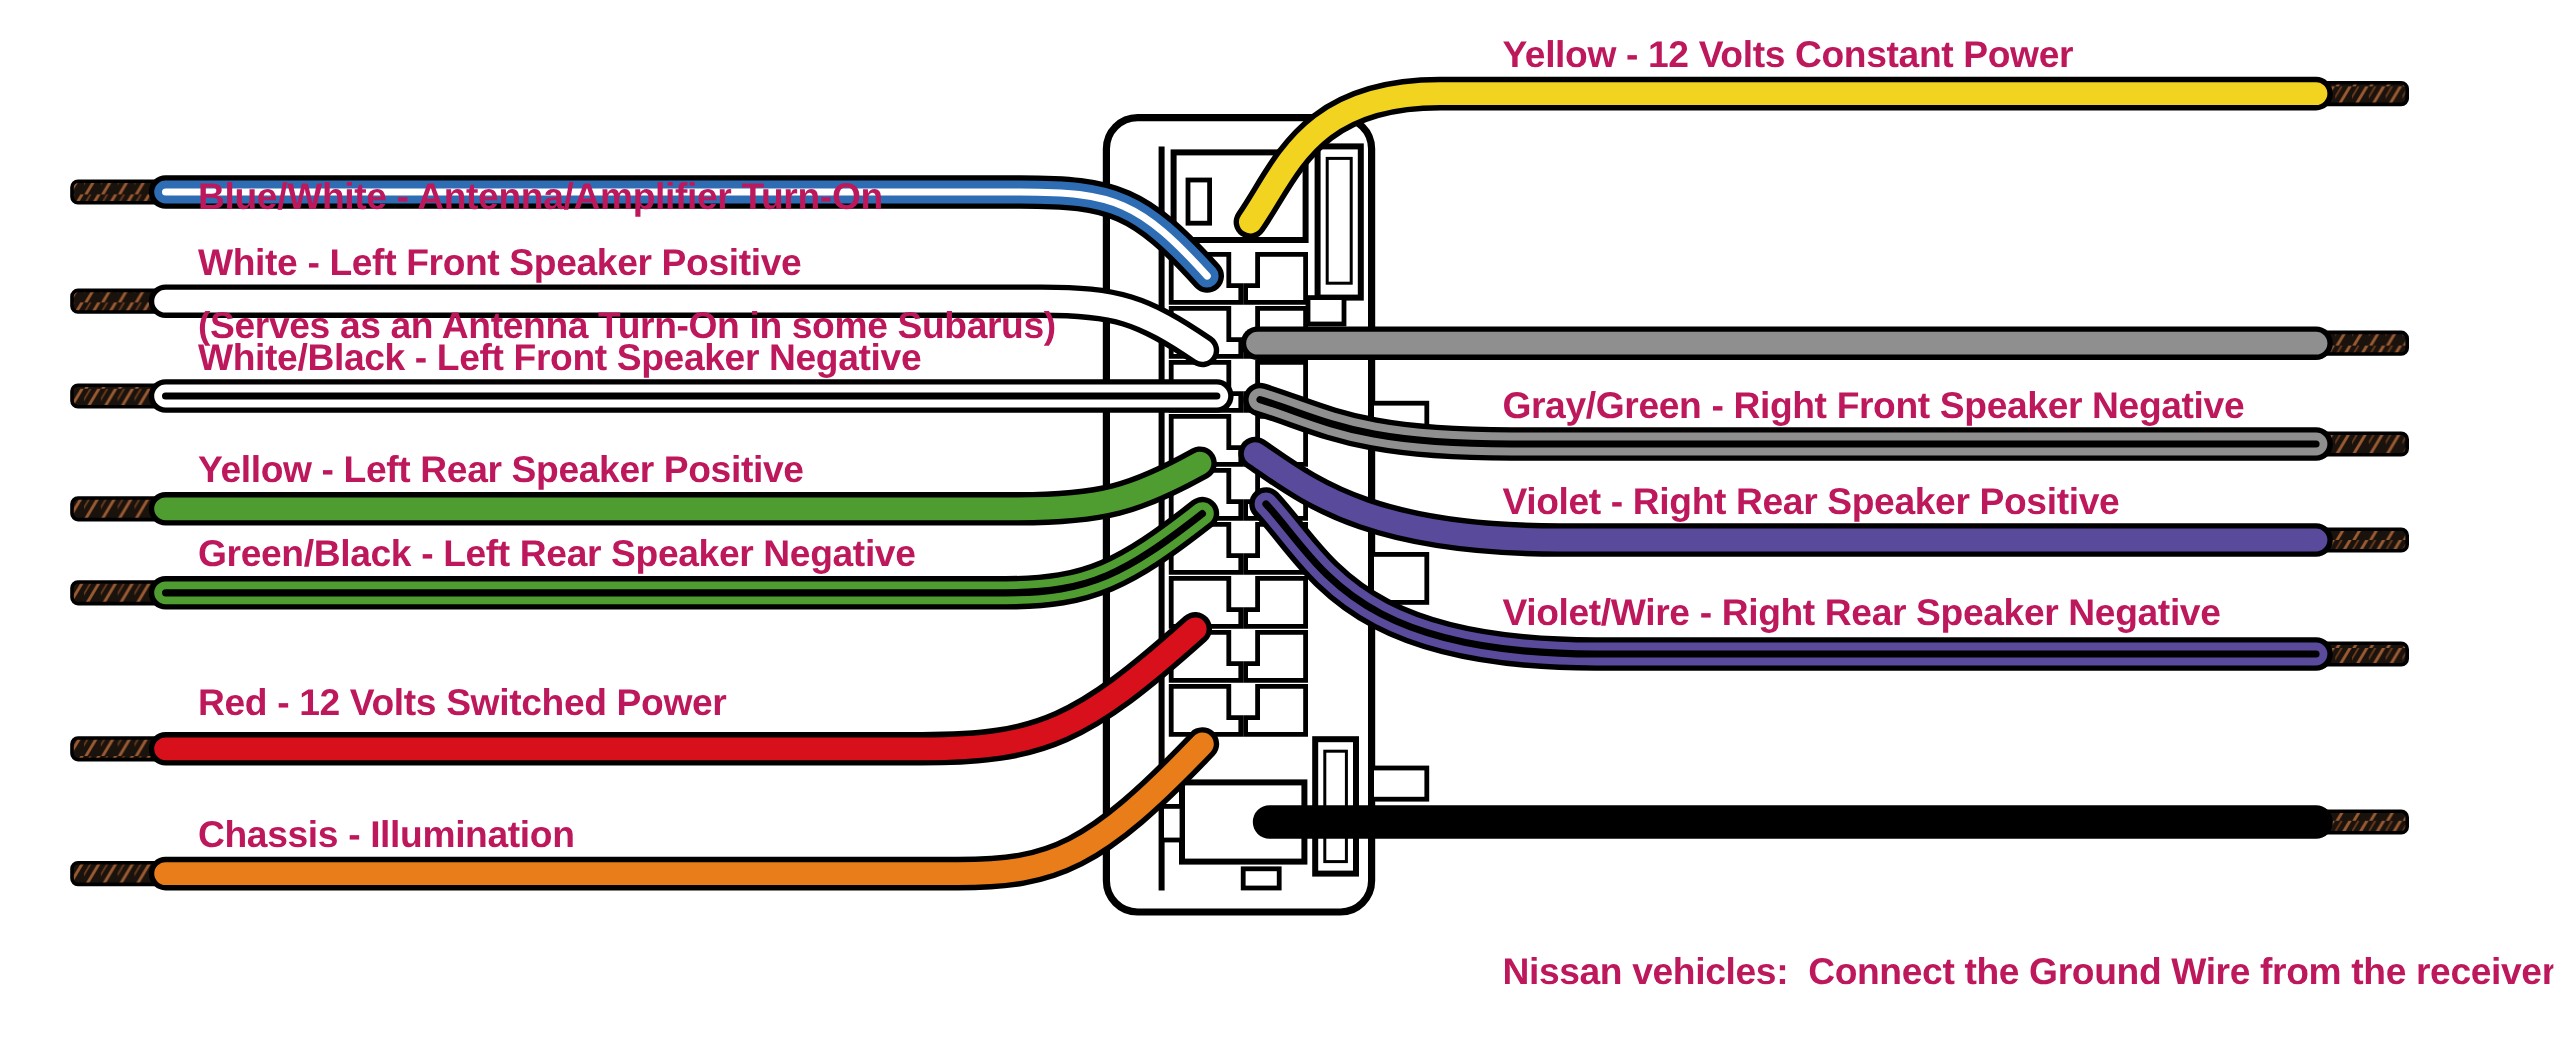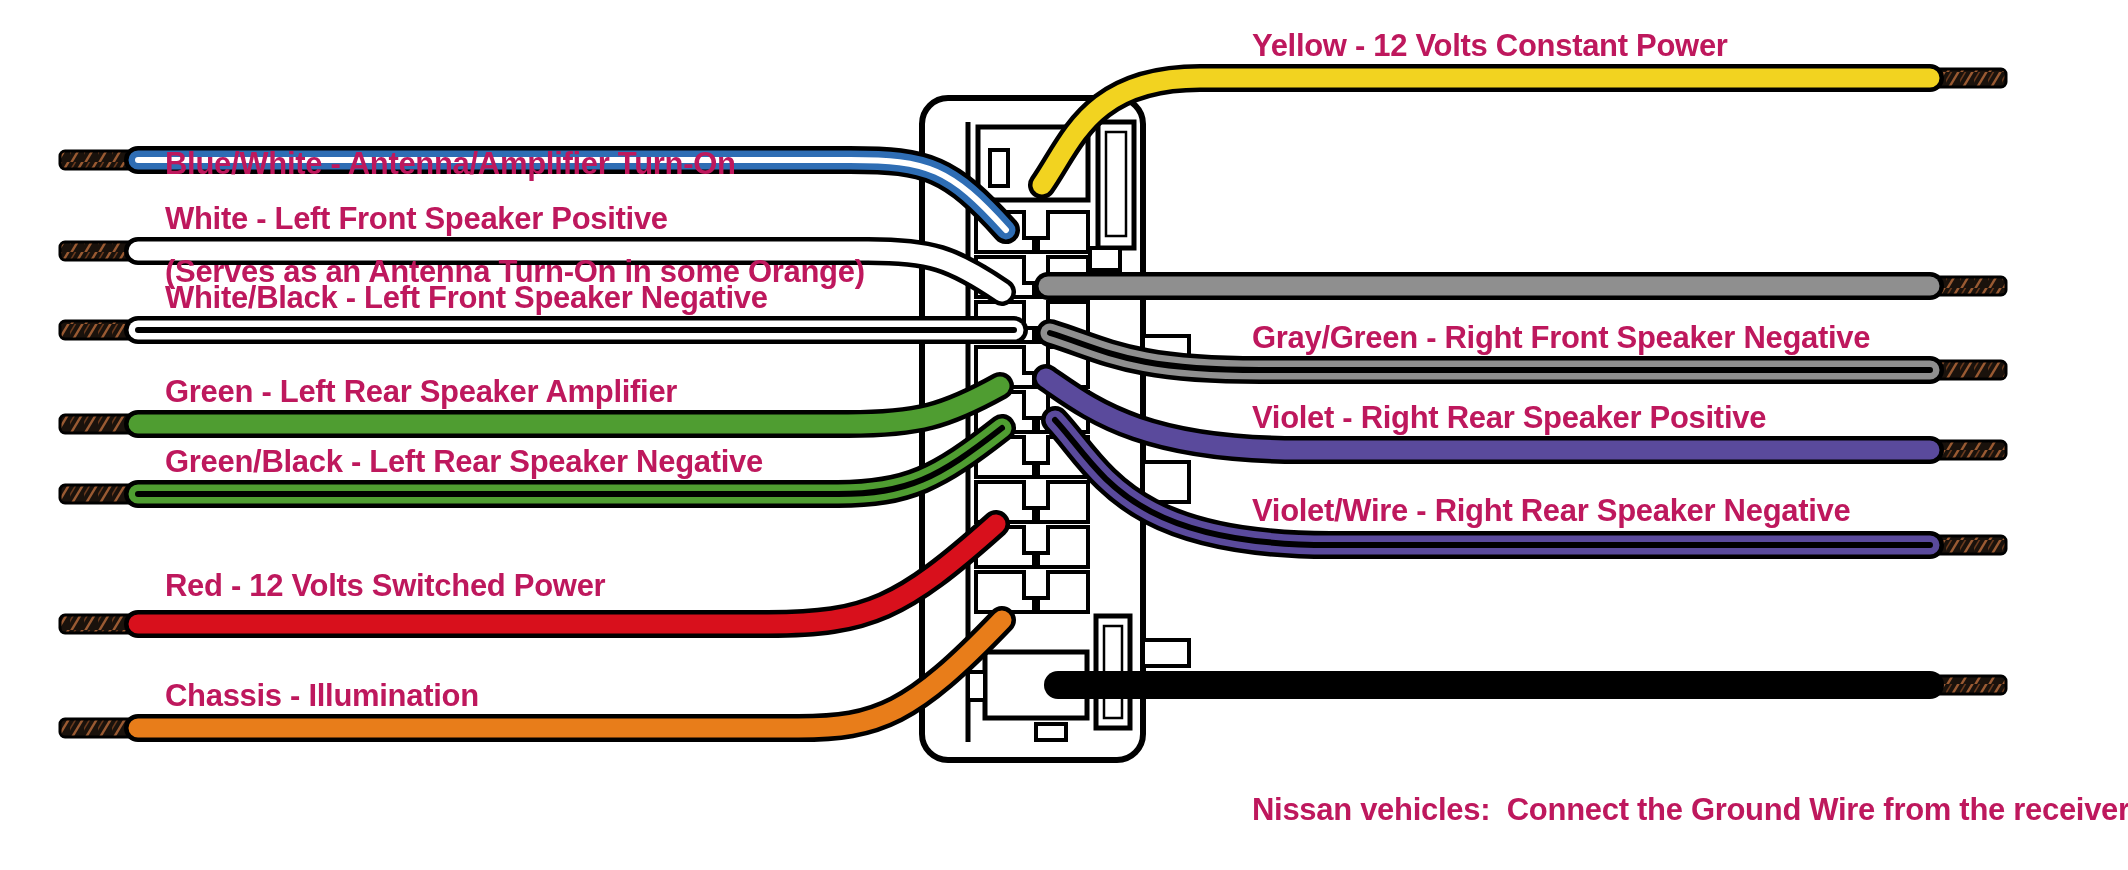--- a/index.html
+++ b/index.html
@@ -160,25 +160,25 @@
     </g>
     <g>
       <rect class="tip" x="1926" y="676" width="80" height="18" rx="5" fill="url(#strands)"></rect>
       <path class="wo" d="M1058 685 H1930"></path>
       <path class="wc" d="M1058 685 H1930" stroke="#000000"></path>
     </g>
   </svg>
 
   <div class="lbl" style="left:165px;top:74px">
     <div>Blue/White - Antenna/Amplifier Turn-On</div>
-    <div>(Serves as an Antenna Turn-On in some Orange)</div>
+    <div>(Serves as an Antenna Turn-On in some Subarus)</div>
   </div>
   <div class="lbl" style="left:165px;top:201px">White - Left Front Speaker Positive</div>
   <div class="lbl" style="left:165px;top:280px">White/Black - Left Front Speaker Negative</div>
-  <div class="lbl" style="left:165px;top:374px">Green - Left Rear Speaker Amplifier</div>
+  <div class="lbl" style="left:165px;top:374px">Yellow - Left Rear Speaker Positive</div>
   <div class="lbl" style="left:165px;top:444px">Green/Black - Left Rear Speaker Negative</div>
   <div class="lbl" style="left:165px;top:568px">Red - 12 Volts Switched Power</div>
   <div class="lbl" style="left:165px;top:678px">Chassis - Illumination</div>
 
   <div class="lbl" style="left:1252px;top:28px">Yellow - 12 Volts Constant Power</div>
   <div class="lbl" style="left:1252px;top:320px">Gray/Green - Right Front Speaker Negative</div>
   <div class="lbl" style="left:1252px;top:400px">Violet - Right Rear Speaker Positive</div>
   <div class="lbl" style="left:1252px;top:493px">Violet/Wire - Right Rear Speaker Negative</div>
 
   <div class="lbl" style="left:1252px;top:720px">

